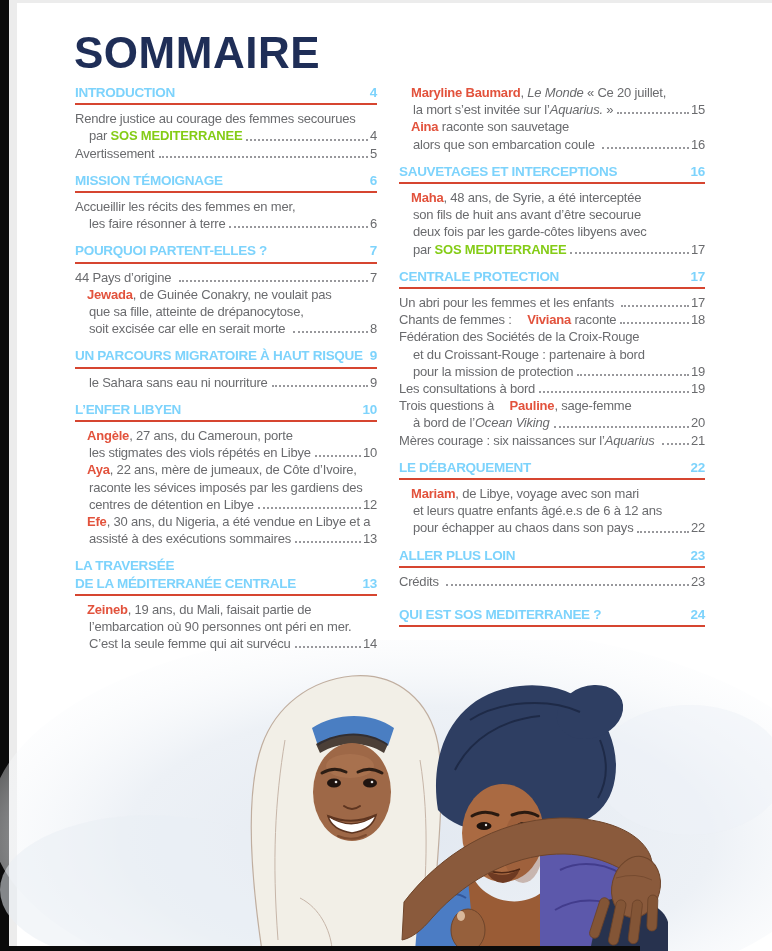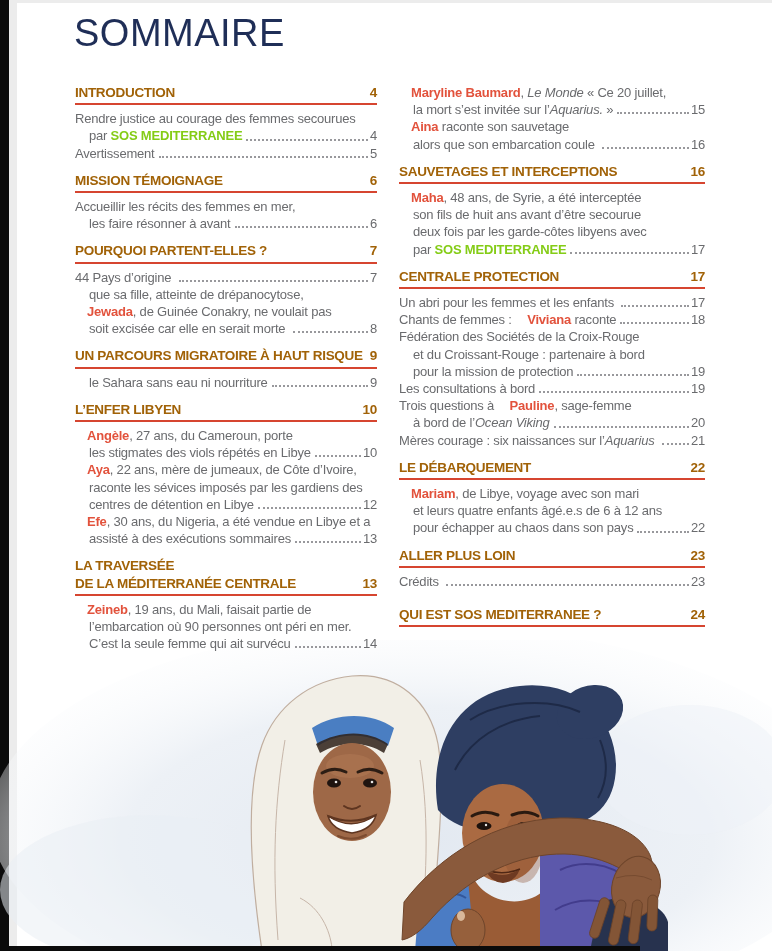--- a/index.html
+++ b/index.html
@@ -15,36 +15,36 @@
     background:#ffffff;
     border-left:8px solid #ececec;
     border-top:3px solid #ececec;
     box-sizing:border-box;
   }
   .bottom-strip{
     position:absolute;left:0;bottom:0;width:640px;height:5px;
     background:#0b0b0b;z-index:6;
   }
   h1.title{
-    position:absolute;left:74px;top:12px;margin:0;z-index:3;
-    font-size:38px;font-weight:normal;letter-spacing:.5px;
+    position:absolute;left:74px;top:28px;margin:0;z-index:3;
+    font-size:44px;font-weight:bold;letter-spacing:.5px;
     color:#1F2E57;
   }
   .col{
     position:absolute;top:84px;z-index:3;
     font-size:13px;line-height:17.2px;letter-spacing:-.2px;
     color:#6A6B6E;
   }
   .col-left{left:75px;width:302px;}
   .col-right{left:399px;width:306px;}
   section{margin:0 0 10px 0;}
   section.extra-gap{margin-top:16px;}
   .h-line{
     display:flex;justify-content:space-between;align-items:flex-end;
-    color:#a16207;font-weight:bold;font-size:13.5px;letter-spacing:-.3px;
+    color:#7dd3fc;font-weight:bold;font-size:13.5px;letter-spacing:-.3px;
     white-space:nowrap;
   }
   .h-underline{
     border-bottom:2.5px solid #D64530;
     padding-bottom:2px;margin-bottom:5px;
   }
   .h-page{font-size:13.5px;margin-left:6px;}
   .e-line{display:flex;align-items:flex-end;white-space:nowrap;}
   .e-line.indent{padding-left:14px;}
   .seg{white-space:pre;}
@@ -91,41 +91,41 @@
     </section>
     <section>
       <div class="h-line h-underline">
         <span class="h-text">MISSION TÉMOIGNAGE</span>
         <span class="h-page">6</span>
       </div>
       <div class="e-line">
         <span class="seg seg-g">Accueillir les récits des femmes en mer,</span>
       </div>
       <div class="e-line indent">
-        <span class="seg seg-g">les faire résonner à avant</span>
+        <span class="seg seg-g">les faire résonner à terre</span>
         <span class="leader"></span>
         <span class="e-page">6</span>
       </div>
     </section>
     <section>
       <div class="h-line h-underline">
         <span class="h-text">POURQUOI PARTENT-ELLES ?</span>
         <span class="h-page">7</span>
       </div>
       <div class="e-line">
         <span class="seg seg-g">44 Pays d’origine </span>
         <span class="leader"></span>
         <span class="e-page">7</span>
       </div>
-      <div class="e-line indent">
-        <span class="seg seg-g">que sa fille, atteinte de drépanocytose,</span>
-      </div>
       <div class="e-line">
         <span class="seg seg-r">Jewada</span>
         <span class="seg seg-g">, de Guinée Conakry, ne voulait pas</span>
+      </div>
+      <div class="e-line indent">
+        <span class="seg seg-g">que sa fille, atteinte de drépanocytose,</span>
       </div>
       <div class="e-line indent">
         <span class="seg seg-g">soit excisée car elle en serait morte </span>
         <span class="leader"></span>
         <span class="e-page">8</span>
       </div>
     </section>
     <section>
       <div class="h-line h-underline">
         <span class="h-text">UN PARCOURS MIGRATOIRE À HAUT RISQUE</span>

